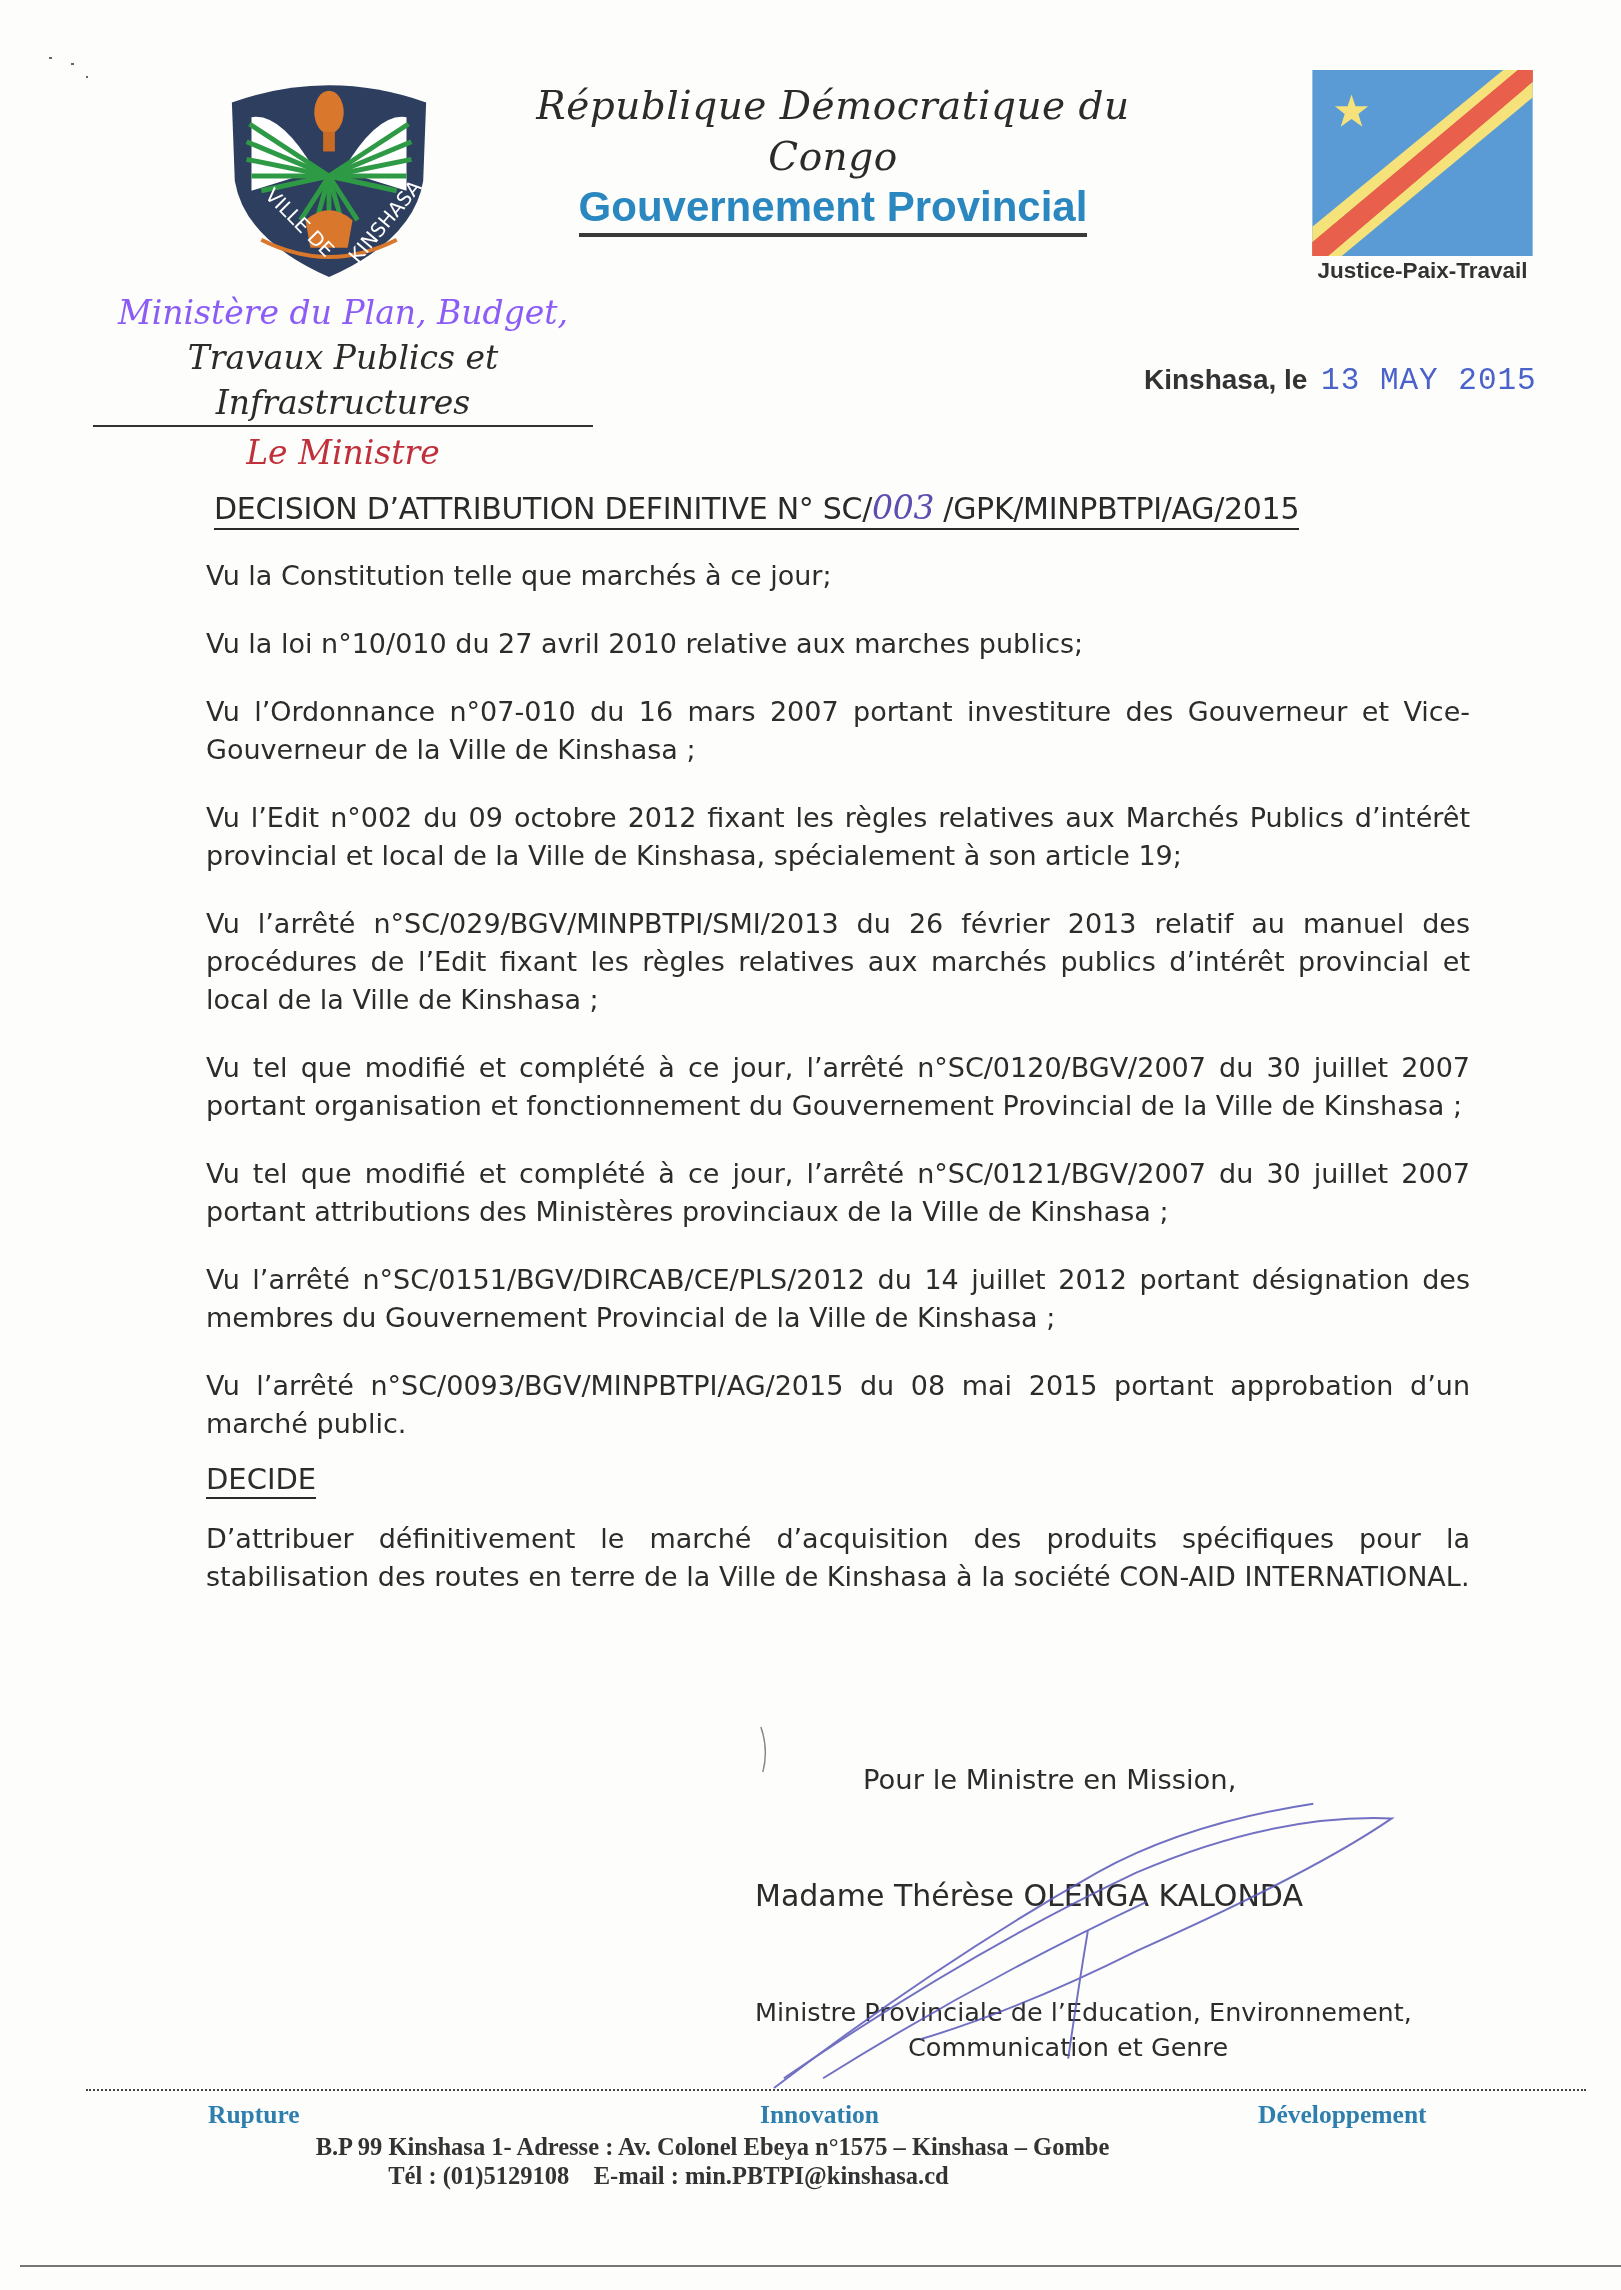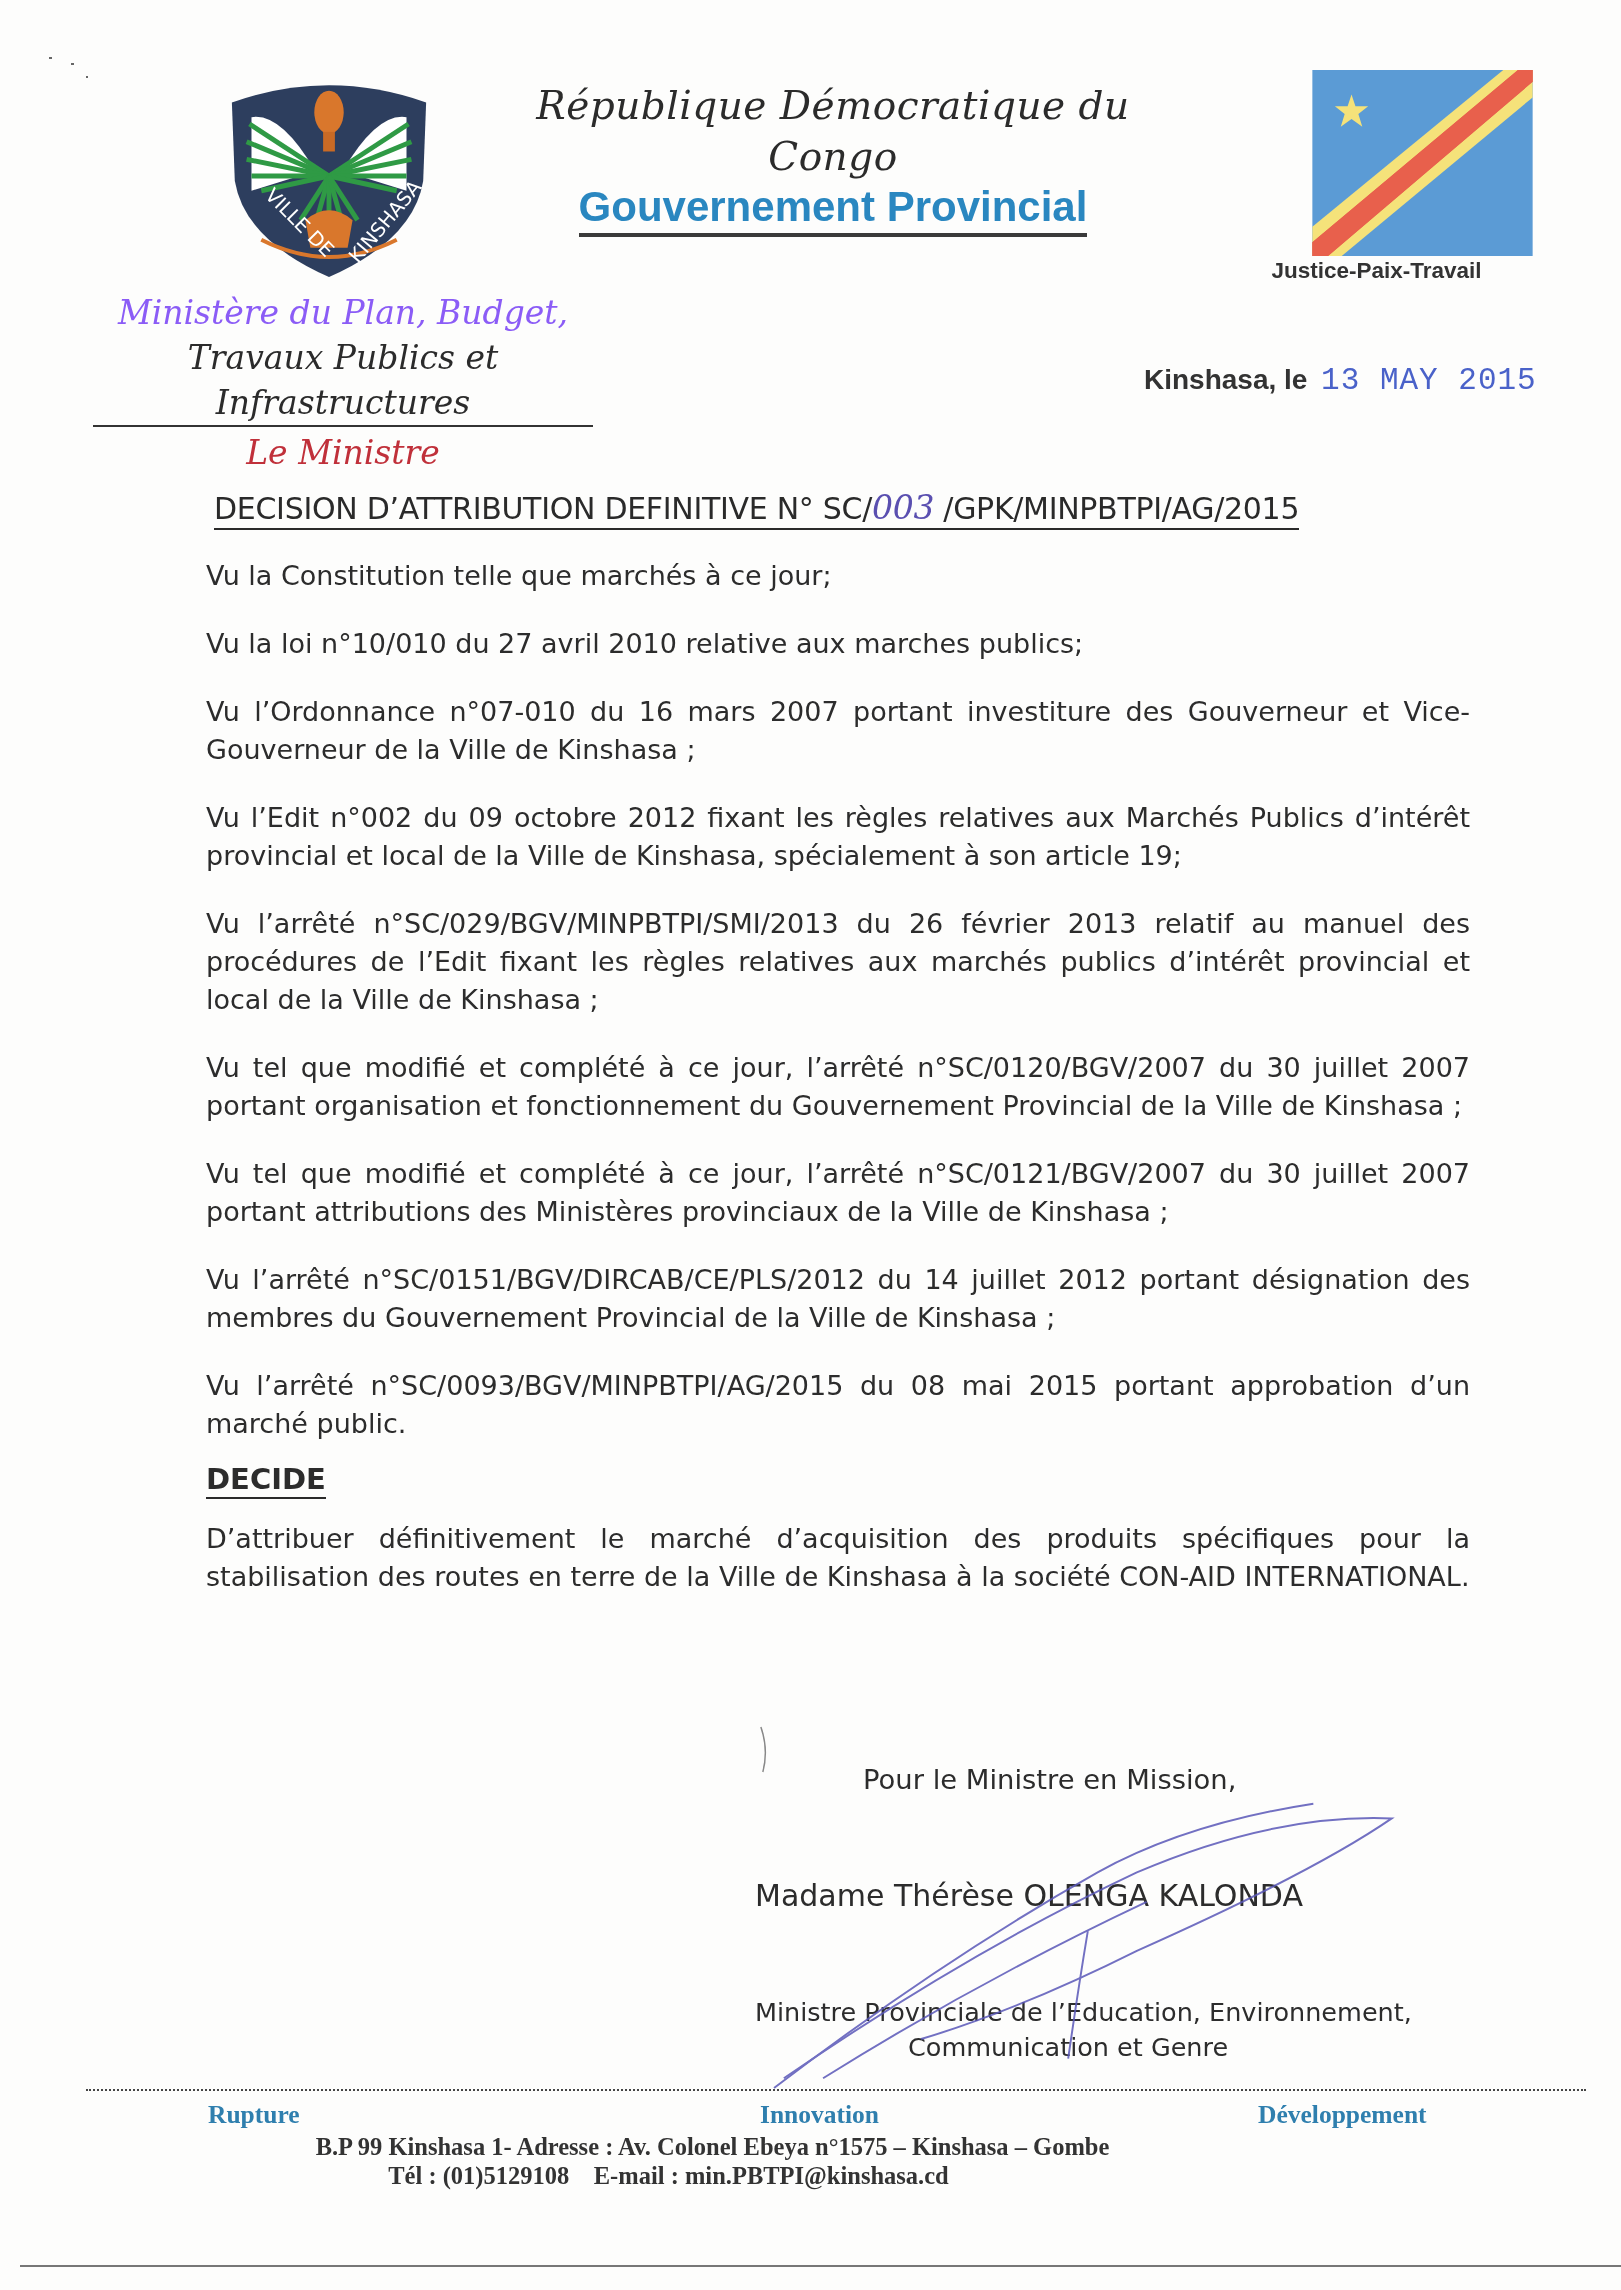--- a/index.html
+++ b/index.html
@@ -8,32 +8,32 @@
     font-family: "DejaVu Sans", sans-serif; color: #2a2a2a; overflow: hidden;
   }
   .abs { position: absolute; }
   .script { font-family: "DejaVu Serif", serif; font-style: italic; }
   #logo { left: 222px; top: 73px; width: 214px; height: 208px; }
   #header-center { left: 490px; top: 80px; width: 686px; text-align: center; }
   #rdc { font-size: 39px; color: #2b2b2b; letter-spacing: 0.5px; line-height: 51px; }
   #ville { font-family: "Liberation Sans", sans-serif; font-weight: bold; font-size: 42px; color: #2a87c0; line-height: 49px; }
   #gouv { font-family: "Liberation Sans", sans-serif; font-weight: bold; font-size: 42px; color: #2a87c0; line-height: 49px; display: inline-block; border-bottom: 4.9px solid #3a3a3a; padding-bottom: 2px; }
   #flag { left: 1312px; top: 70px; width: 221px; height: 186px; }
-  #motto { left: 1248px; top: 258px; width: 257px; text-align: center; font-family: "Liberation Sans", sans-serif; font-weight: bold; font-size: 22.5px; color: #333; }
+  #motto { left: 1294px; top: 258px; width: 257px; text-align: center; font-family: "Liberation Sans", sans-serif; font-weight: bold; font-size: 22.5px; color: #333; }
   #ministry { left: 93px; top: 290px; width: 500px; text-align: center; }
   #min1 { font-size: 33px; line-height: 45px; color: #8b5cf6; }
   #min2 { font-size: 33px; line-height: 45px; color: #2b2b2b; display: inline-block; border-bottom: 2px solid #333; padding: 0 3.9px; }
   #min3 { font-size: 33px; line-height: 51px; color: #c0303a; }
   #date-line { left: 1144px; top: 363px; font-family: "Liberation Sans", sans-serif; font-size: 28px; font-weight: bold; color: #333; white-space: nowrap; }
   #date-stamp { font-family: "Liberation Mono", monospace; font-weight: normal; color: #4a62c9; font-size: 31px; margin-left: 5.9px; letter-spacing: 1px; }
   #title { left: 214px; top: 488px; font-family: "DejaVu Sans", sans-serif; font-size: 30px; color: #2a2a2a; border-bottom: 2px solid #2a2a2a; white-space: nowrap; letter-spacing: -0.3px; line-height: 39px; }
   #title .hand { font-family: "DejaVu Serif", serif; font-style: italic; color: #5a4fb0; font-size: 33px; }
   #body { left: 206px; top: 557px; width: 1264px; font-size: 27px; line-height: 38px; color: #2c2c2c; }
   #body p { margin: 0 0 30px 0; text-align: justify; }
-  #decide { display: inline-block; font-size: 29px; border-bottom: 2.9px solid #2a2a2a; line-height: 35px; margin: 0 0 21.6px 0; font-weight: bold; }
+  #decide { display: inline-block; font-size: 29px; border-bottom: 2.9px solid #2a2a2a; line-height: 35px; margin: 0 0 21.6px 0; }
   #closing { margin-top: 0; }
   #pour { left: 863px; top: 1764px; font-size: 27.4px; color: #2c2c2c; white-space: nowrap; }
   #name { left: 755px; top: 1878px; font-size: 30px; color: #2c2c2c; white-space: nowrap; }
   #role1 { left: 755px; top: 1997px; font-size: 25.5px; color: #2c2c2c; white-space: nowrap; }
   #role2 { left: 908px; top: 2032px; font-size: 25.5px; color: #2c2c2c; white-space: nowrap; }
   #signature { left: 725px; top: 1784px; width: 706px; height: 314px; pointer-events: none; }
   #dotline { left: 86px; top: 2089px; width: 1500px; border-top: 2.9px dotted #444; }
   #motto-row { left: 0; top: 2100px; width: 1621px; font-family: "Liberation Serif", serif; font-weight: bold; font-size: 25.5px; color: #2f7fae; }
   #motto-row span { position: absolute; white-space: nowrap; }
   #addr { left: 0; top: 2132px; width: 1425px; text-align: center; font-family: "Liberation Serif", serif; font-weight: bold; font-size: 24.5px; color: #333; line-height: 29px; }

